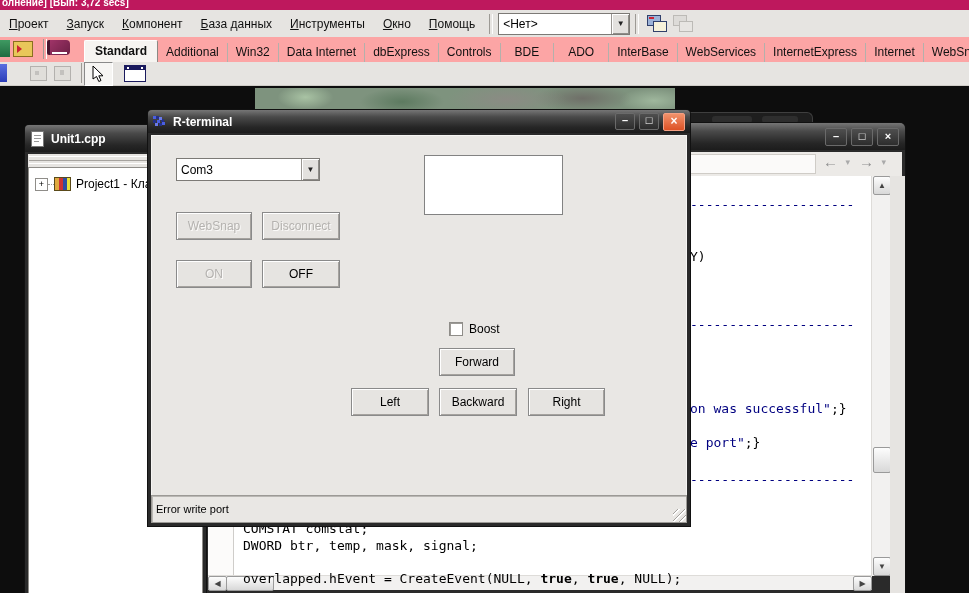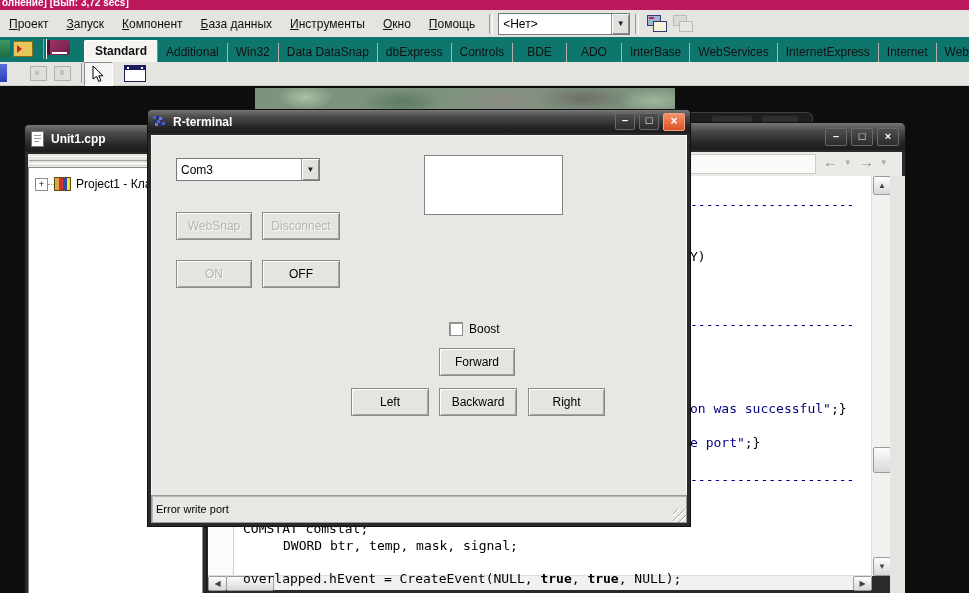--- a/index.html
+++ b/index.html
@@ -9,21 +9,21 @@
   
   #app-titlebar{left:0;top:0;width:969px;height:10px;background:#be185d;overflow:hidden;z-index:30;}
   #app-titlebar span{display:block;transform:translateY(-3px);color:#fff;font-weight:bold;font-size:10px;padding-left:2px;white-space:nowrap;}
   #menubar{left:0;top:10px;width:969px;height:27px;background:#e6e4e1;border-bottom:1px solid #bab7b2;z-index:30;display:flex;align-items:center;}
   .menu-item{font-size:12px;color:#111;padding:0 9px;white-space:nowrap;}
   .vsep{width:2px;height:20px;border-left:1px solid #9d9a95;border-right:1px solid #fdfdfd;margin:0 5px;}
   .combo{background:#fff;border:1px solid #7c7a76;height:20px;display:flex;align-items:center;}
   .combo .val{flex:1;font-size:12px;padding:0 4px;white-space:nowrap;overflow:hidden;}
   .combo .drop{width:17px;height:100%;background:#e3e1de;border-left:1px solid #9a9792;
                box-shadow:inset 1px 1px 0 #fff,inset -1px -1px 0 #8f8d89;display:flex;align-items:center;justify-content:center;font-size:8px;color:#222;}
-  #palettebar{left:0;top:37px;width:969px;height:25px;background:#0f766e;border-bottom:1px solid #fbfbfa;z-index:30;}
+  #palettebar{left:0;top:37px;width:969px;height:25px;background:#fca5a5;border-bottom:1px solid #fbfbfa;z-index:30;}
   .tabs{position:absolute;left:84px;top:3px;right:0;height:22px;display:flex;align-items:flex-end;overflow:hidden;}
   .tab{font-size:12px;color:#111;padding:2px 8px 3px 8px;border-right:1px solid #b3b0ab;white-space:nowrap;}
   .tab.active{background:#f6f4f1;border:1px solid #8c8984;border-bottom:none;border-top-color:#fff;border-left-color:#fff;
               font-weight:bold;padding:3px 10px 4px 10px;border-radius:2px 2px 0 0;}
   #toolrow{left:0;top:62px;width:969px;height:23px;background:#e6e4e1;border-bottom:1px solid #cfccc7;z-index:30;}
   .tool-btn{display:flex;align-items:center;justify-content:center;}
   .pressed{background:#f6f5f3;border:1px solid #8a8a8a;border-bottom-color:#fff;border-right-color:#fff;}
   
   #wallpaper-strip{left:255px;top:88px;width:420px;height:23px;z-index:1;
     background:#7e937e;
@@ -92,21 +92,21 @@
       <div class="abs" style="left:3px;top:3px;width:0;height:0;border-left:5px solid #c23;border-top:4px solid transparent;border-bottom:4px solid transparent;"></div>
     </div>
     <span class="vsep abs" style="left:38px;top:2px;"></span>
     <div class="abs" style="left:47px;top:3px;width:20px;height:15px;background:linear-gradient(135deg,#a03468,#6c1f45);border-radius:2px 4px 4px 2px;border-left:3px solid #4a1530;">
       <div class="abs" style="left:2px;bottom:1px;width:15px;height:2px;background:#fff;"></div>
     </div>
     <div class="tabs">
       <span class="tab active">Standard</span>
       <span class="tab">Additional</span>
       <span class="tab">Win32</span>
-      <span class="tab">Data DataSnap</span>
+      <span class="tab">Data Internet</span>
       <span class="tab">dbExpress</span>
       <span class="tab">Controls</span>
       <span class="tab" style="padding:2px 14px 3px 14px;">BDE</span>
       <span class="tab" style="padding:2px 14px 3px 14px;">ADO</span>
       <span class="tab">InterBase</span>
       <span class="tab">WebServices</span>
       <span class="tab">InternetExpress</span>
       <span class="tab">Internet</span>
       <span class="tab">WebSnap</span>
 
@@ -180,21 +180,21 @@
 
   <div class="abs" style="left:0;top:0;width:969px;height:593px;z-index:4;pointer-events:none;">
     <div class="abs mono navy" style="left:690px;top:197px;">---------------------</div>
     <div class="abs mono" style="left:690px;top:249px;">Y)</div>
     <div class="abs mono navy" style="left:690px;top:317px;">---------------------</div>
     <div class="abs mono" style="left:690px;top:401px;"><span class="navy">on was successful"</span><span>;}</span></div>
     <div class="abs mono" style="left:690px;top:435px;"><span class="navy">e port"</span><span>;}</span></div>
     <div class="abs mono navy" style="left:690px;top:472px;">---------------------</div>
     <div class="abs mono" style="left:237px;top:503px;">{</div>
     <div class="abs mono" style="left:243px;top:521px;">COMSTAT comstat;</div>
-    <div class="abs mono" style="left:243px;top:538px;margin-left:40px;">DWORD btr, temp, mask, signal;</div>
+    <div class="abs mono" style="left:243px;top:538px;">DWORD btr, temp, mask, signal;</div>
     <div class="abs mono" style="left:243px;top:571px;"><span>overlapped.hEvent = CreateEvent(NULL, </span><span class="kw">true</span><span>, </span><span class="kw">true</span><span>, NULL);</span></div>
   </div>
 
   <div class="abs darkwin" style="left:25px;top:125px;width:181px;height:468px;z-index:5;border-radius:4px 4px 0 0;">
     <div class="darktitle" style="height:27px;border-radius:4px 4px 0 0;padding:0 6px;">
       <div style="position:relative;width:11px;height:14px;background:#fff;border:1px solid #777;margin-right:7px;">
         <div class="abs" style="left:2px;top:3px;width:7px;height:1px;background:#999;"></div>
         <div class="abs" style="left:2px;top:6px;width:7px;height:1px;background:#999;"></div>
         <div class="abs" style="left:2px;top:9px;width:5px;height:1px;background:#999;"></div>
       </div>

